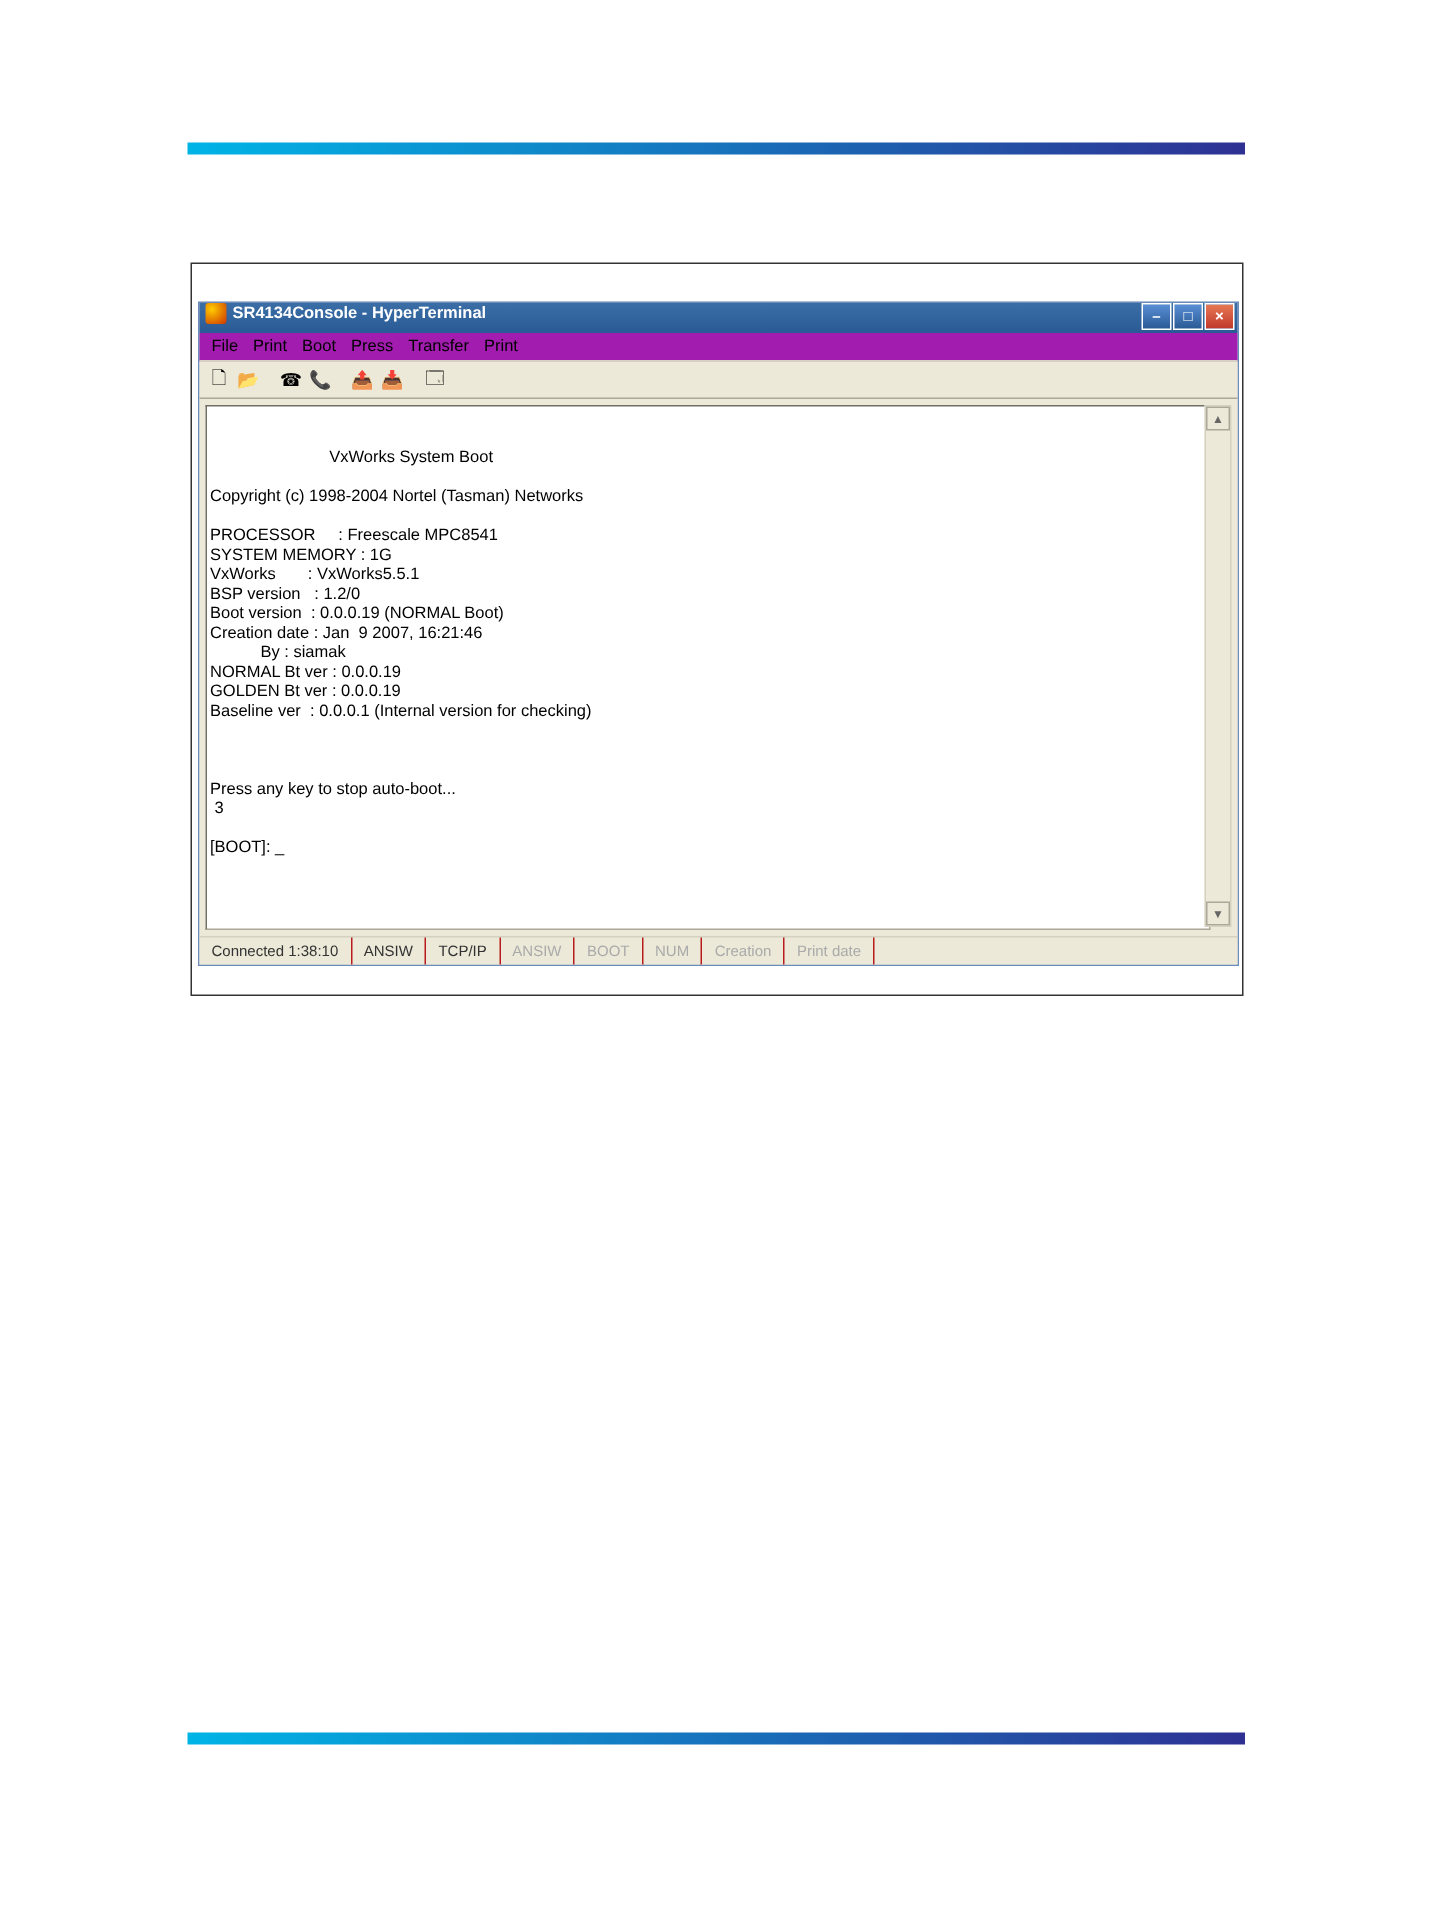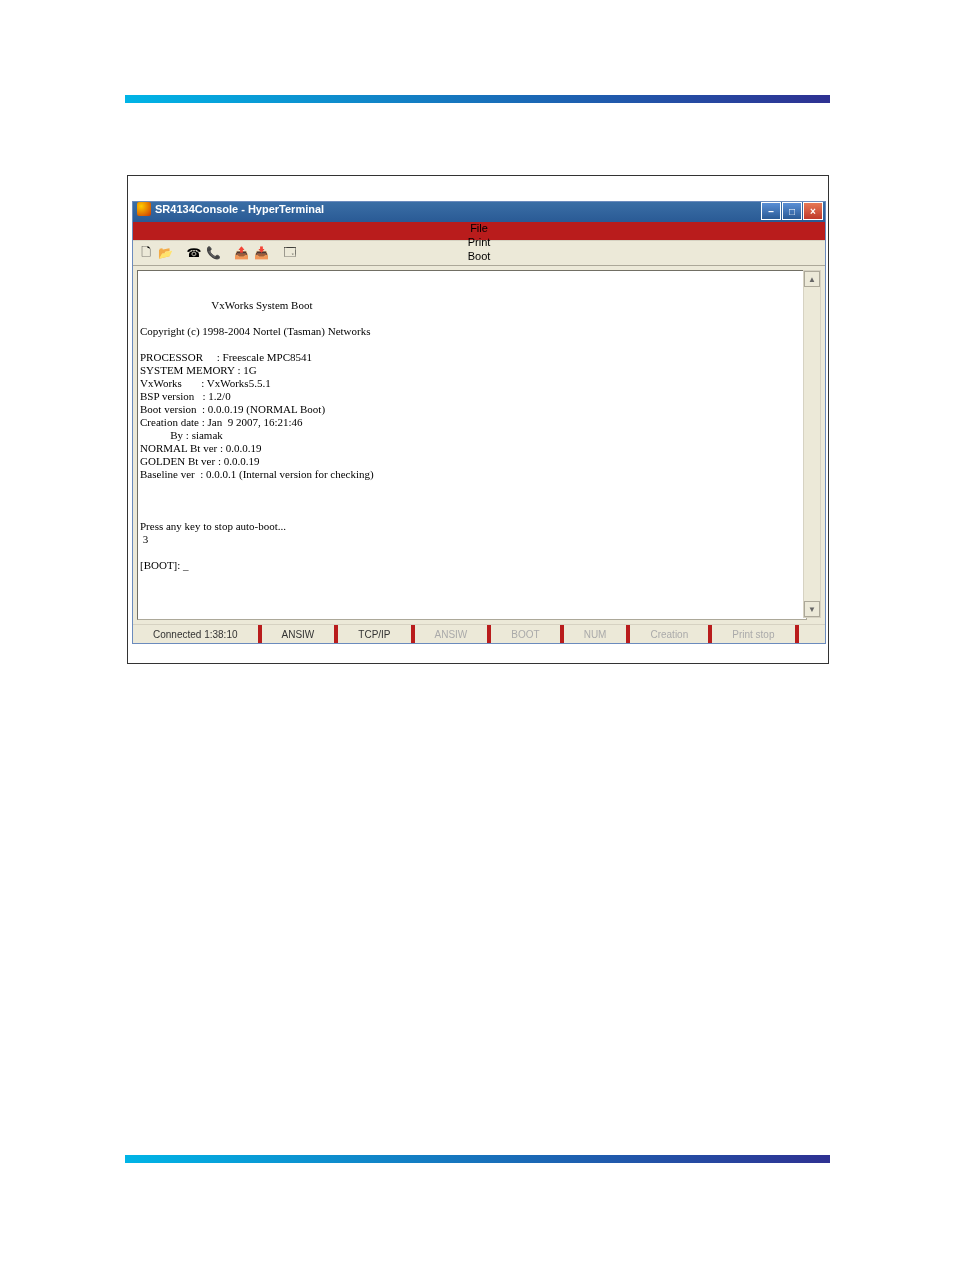--- a/index.html
+++ b/index.html
@@ -83,28 +83,27 @@
     display: flex;
     align-items: center;
     justify-content: center;
     font-weight: bold;
   }
   .win-btn.close {
     background: linear-gradient(#e67855, #c0392b);
   }
   .menubar {
     height: 18px;
-    background: #b91c1c;
+    background: #a21caf;
     display: flex;
     align-items: center;
     padding: 0 4px;
     gap: 2px;
     font-size: 11px;
     border-bottom: 1px solid #d6d2c2;
-    flex-direction: column;
   }
   .menu-item {
     padding: 0 4px;
     cursor: default;
   }
   .toolbar {
     height: 24px;
     background: #ece9d8;
     display: flex;
     align-items: center;
@@ -128,21 +127,21 @@
     padding: 4px;
     position: relative;
   }
   .terminal {
     width: 664px;
     height: 344px;
     background: #ffffff;
     border: 1px solid #aca899;
     border-top-color: #716f64;
     border-left-color: #716f64;
-    font-family: Liberation Serif, serif;
+    font-family: Liberation Sans, sans-serif;
     font-size: 11px;
     line-height: 13px;
     padding: 2px;
     overflow: hidden;
     white-space: pre;
     color: #000;
   }
   .scrollbar {
     position: absolute;
     right: 4px;
@@ -168,22 +167,22 @@
   }
   .statusbar {
     height: 18px;
     background: #ece9d8;
     display: flex;
     align-items: center;
     font-size: 10px;
     border-top: 1px solid #d6d2c2;
   }
   .status-cell {
-    padding: 0 20px;
-    border-right: 4px solid #b91c1c;
+    padding: 0 8px;
+    border-right: 1px solid #b91c1c;
     height: 100%;
     display: flex;
     align-items: center;
     color: #333;
   }
   .status-cell.dim {
     color: #aaa;
   }
 </style>
 </head>
@@ -260,17 +259,17 @@
     </div>
 
     <div class="statusbar">
       <div class="status-cell">Connected 1:38:10</div>
       <div class="status-cell">ANSIW</div>
       <div class="status-cell">TCP/IP</div>
       <div class="status-cell dim">ANSIW</div>
       <div class="status-cell dim">BOOT</div>
       <div class="status-cell dim">NUM</div>
       <div class="status-cell dim">Creation</div>
-      <div class="status-cell dim">Print stop</div>
+      <div class="status-cell dim">Print date</div>
     </div>
 
   </div>
 </div>
 
 </body></html>

